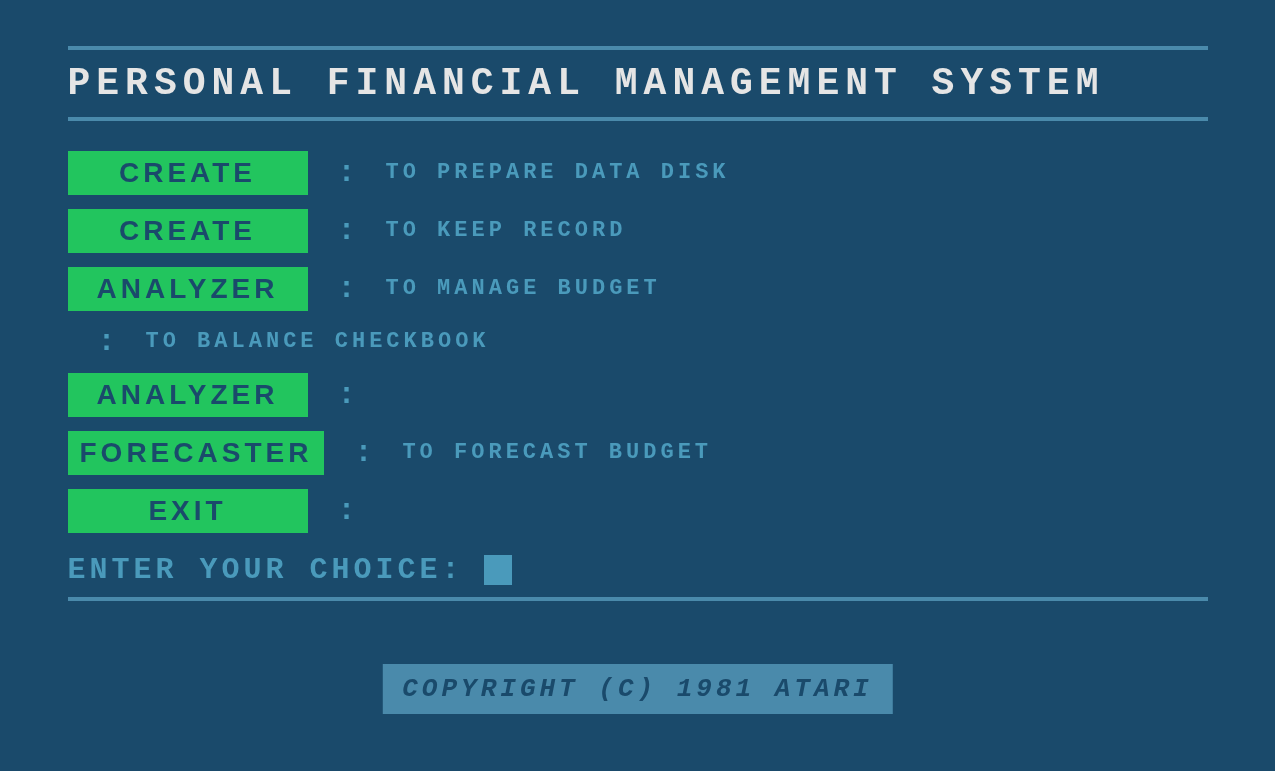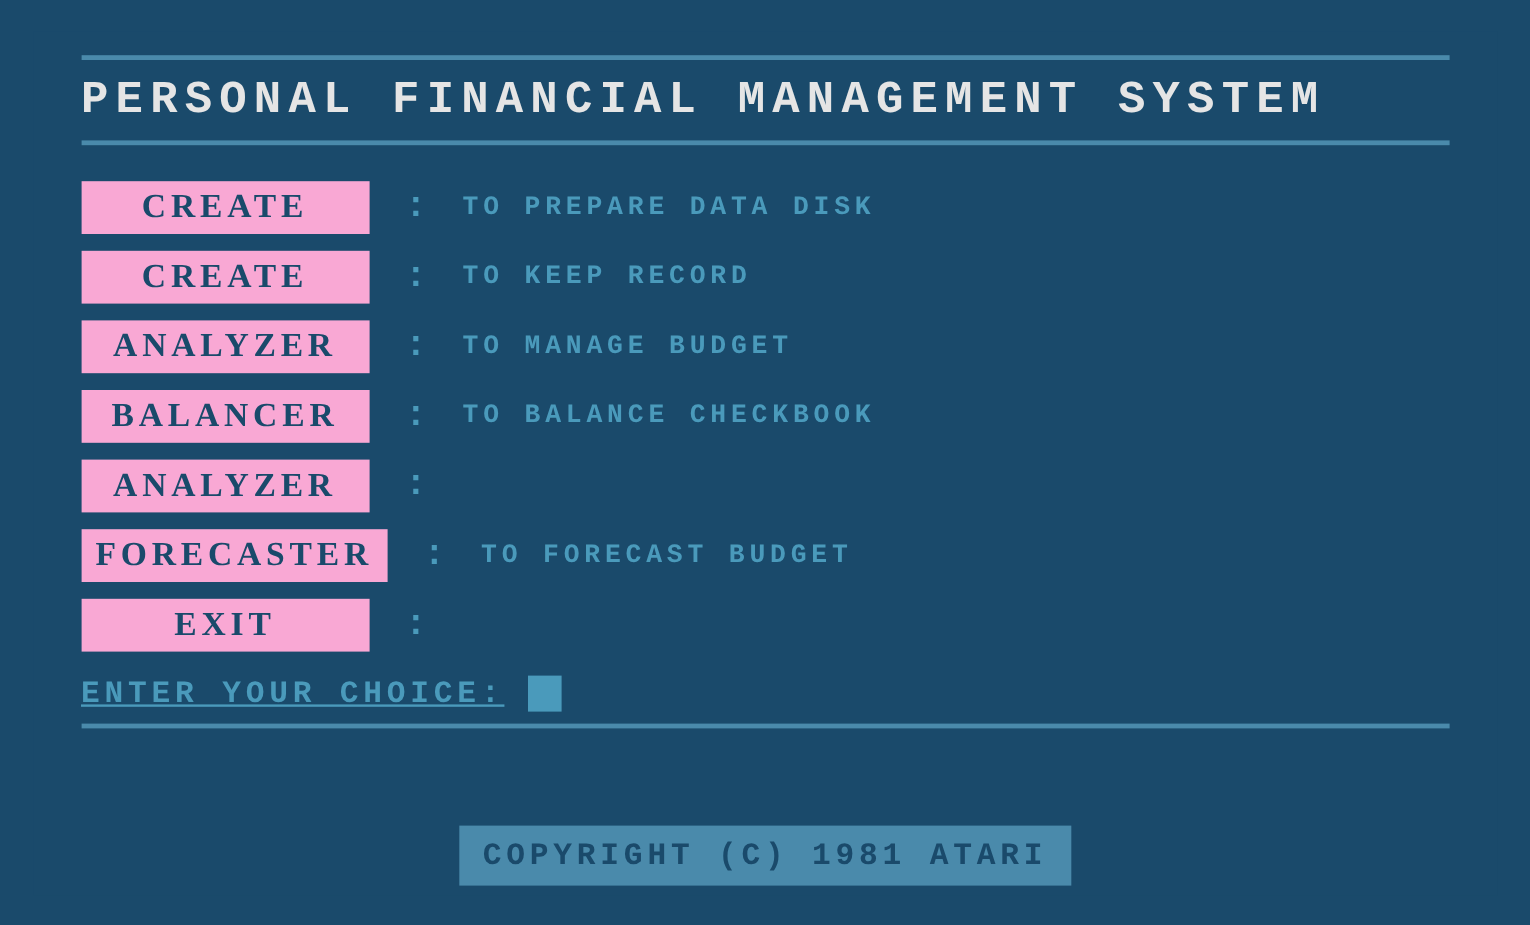--- a/index.html
+++ b/index.html
@@ -47,29 +47,29 @@
       margin-top: 10px;
     }
 
     .menu-row {
       display: flex;
       align-items: center;
       margin-bottom: 14px;
     }
 
     .menu-btn {
-      background-color: #f9a8d4;
+      background-color: #22c55e;
       color: #1a4a6b;
       font-size: 28px;
       font-weight: bold;
       letter-spacing: 4px;
       padding: 6px 12px;
       min-width: 240px;
       display: inline-block;
-      font-family: Liberation Serif, serif;
+      font-family: Liberation Sans, sans-serif;
       border: none;
       cursor: pointer;
     }
 
     .menu-colon {
       color: #4a9abb;
       font-size: 30px;
       font-weight: bold;
       margin: 0 30px;
       font-family: 'Courier New', Courier, monospace;
@@ -86,49 +86,49 @@
 
     .input-row {
       display: flex;
       align-items: center;
       margin-top: 20px;
       margin-bottom: 10px;
     }
 
     .input-label {
       color: #4a9abb;
-      font-size: 26px;
+      font-size: 30px;
       font-weight: bold;
       letter-spacing: 4px;
       text-transform: uppercase;
       font-family: 'Courier New', Courier, monospace;
-      text-decoration: underline;
     }
 
     .cursor-block {
       width: 28px;
       height: 30px;
       background-color: #4a9abb;
       display: inline-block;
       margin-left: 20px;
       vertical-align: middle;
     }
 
     .bottom-divider {
       border-bottom: 4px solid #4a8aab;
       margin-top: 10px;
     }
 
     .copyright-bar {
       position: absolute;
-      bottom: 8px;
+      bottom: 32px;
       left: 50%;
       transform: translateX(-50%);
       background-color: #4a8aab;
       padding: 10px 20px;
+      font-style: italic;
     }
 
     .copyright-text {
       color: #1a4a6b;
       font-size: 26px;
       font-weight: bold;
       letter-spacing: 4px;
       font-family: 'Courier New', Courier, monospace;
     }
   </style>
@@ -155,21 +155,20 @@
       <span class="menu-desc">TO KEEP RECORD</span>
     </div>
 
     <div class="menu-row">
       <button class="menu-btn">ANALYZER</button>
       <span class="menu-colon">:</span>
       <span class="menu-desc">TO MANAGE BUDGET</span>
     </div>
 
     <div class="menu-row">
-      <button class="menu-btn">BALANCER</button>
       <span class="menu-colon">:</span>
       <span class="menu-desc">TO BALANCE CHECKBOOK</span>
     </div>
 
     <div class="menu-row">
       <button class="menu-btn">ANALYZER</button>
       <span class="menu-colon">:</span>
     </div>
 
     <div class="menu-row">

